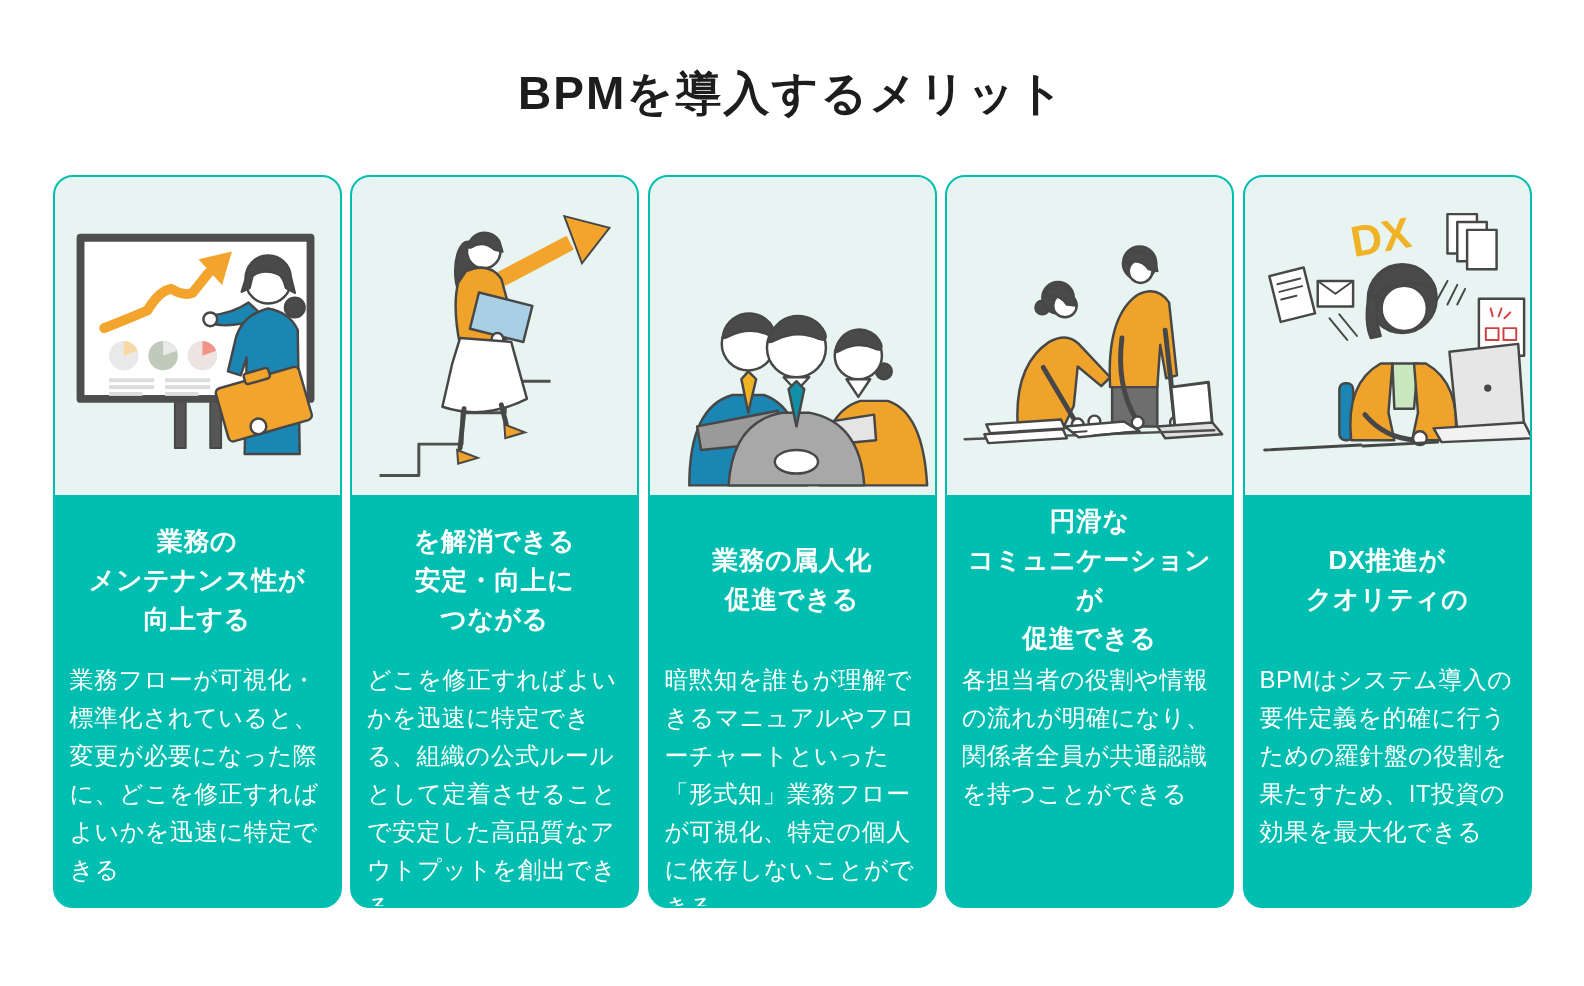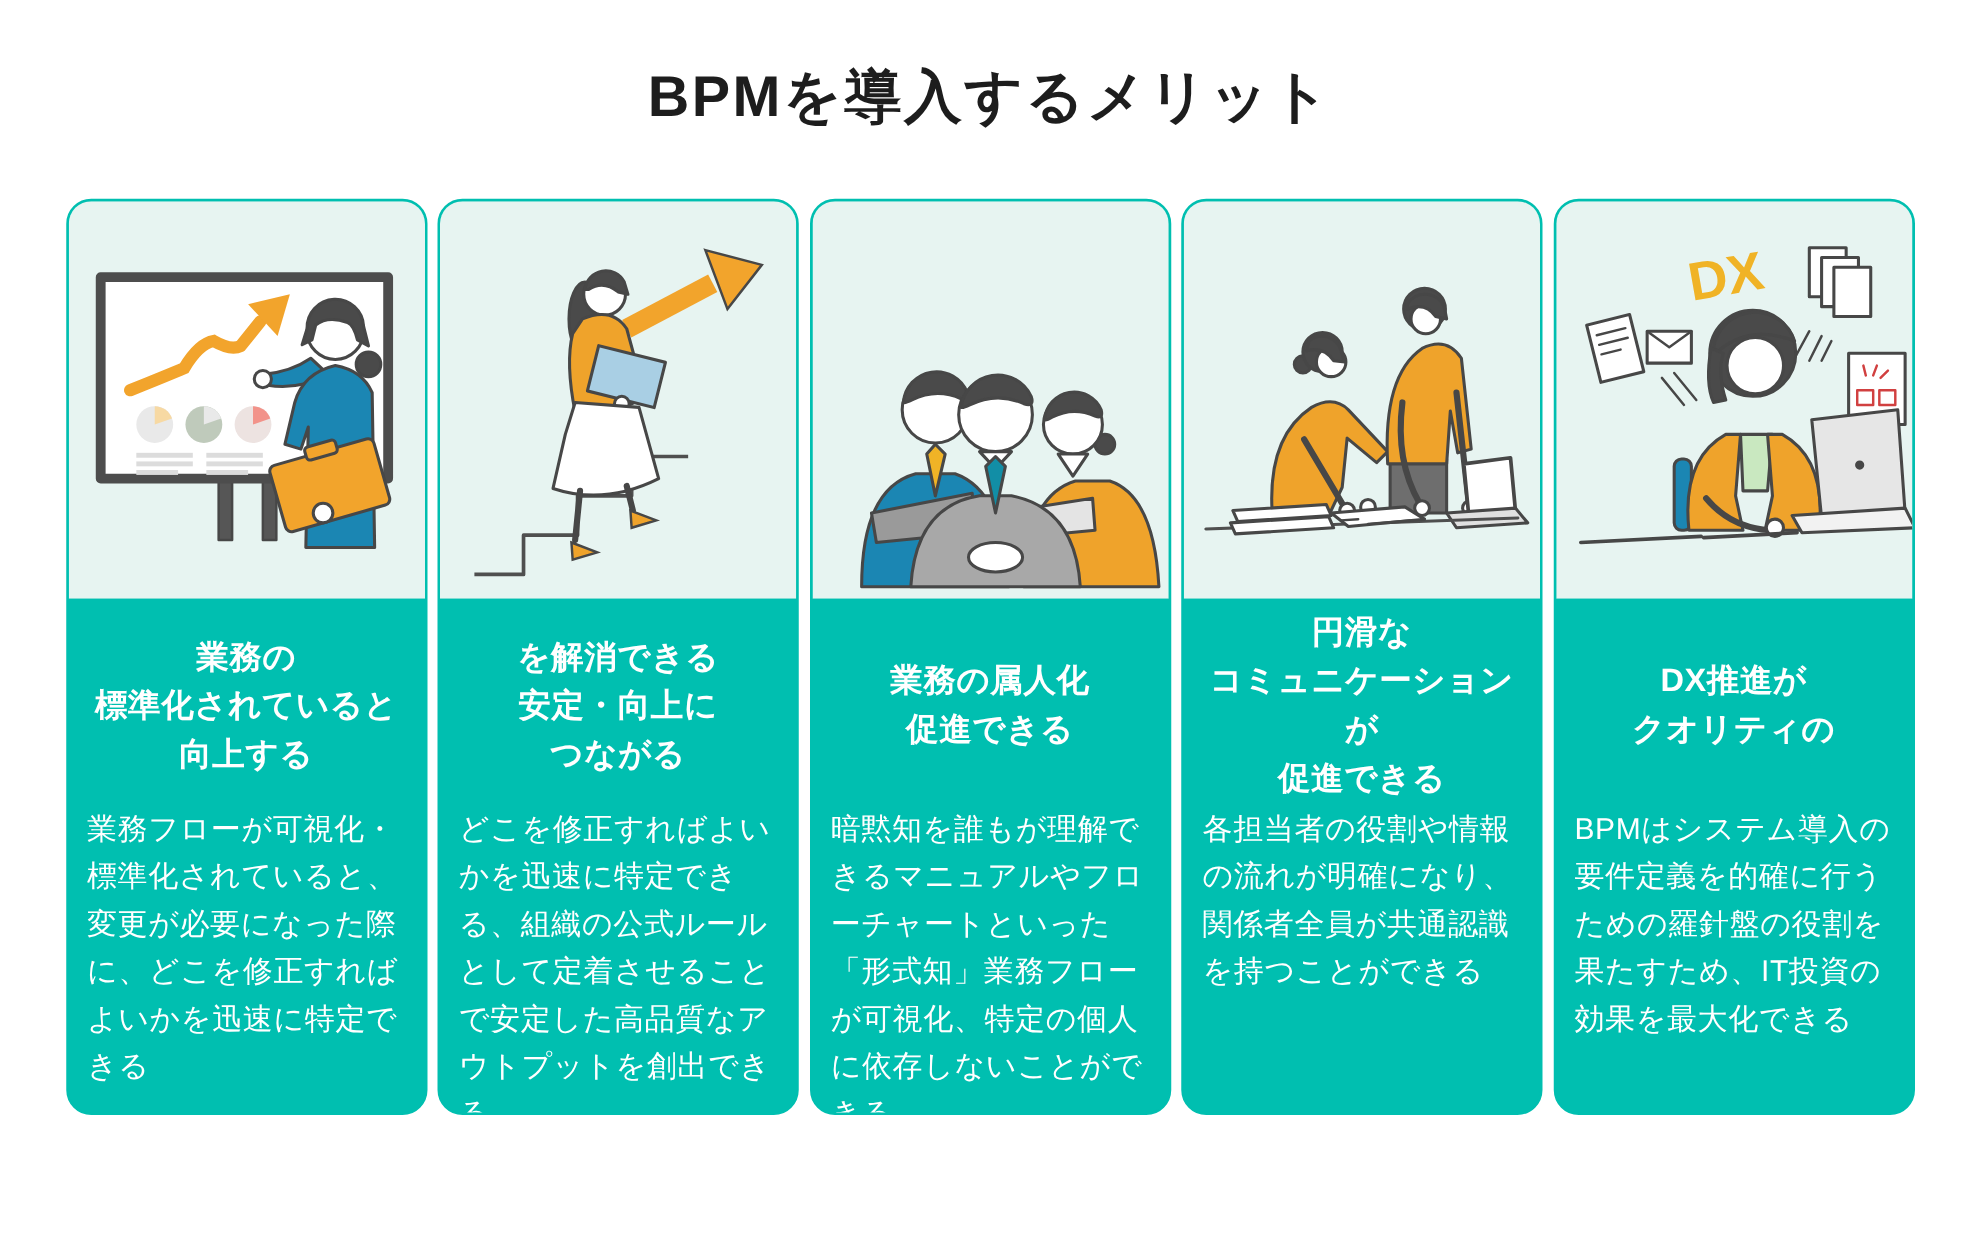--- a/index.html
+++ b/index.html
@@ -2,21 +2,21 @@
 <html><head>
 <meta charset="utf-8">
 <style>
   html,body{margin:0;padding:0;background:#ffffff;}
   body{
     width:1584px;height:986px;overflow:hidden;
     font-family:"Liberation Sans","DejaVu Sans",sans-serif;
     -webkit-font-smoothing:antialiased;
   }
   .page-title{
-    margin:1px;padding-top:46px;text-align:center;
+    margin:17px;padding-top:46px;text-align:center;
     font-size:46px;font-weight:bold;color:#1d1d1d;letter-spacing:2px;
   }
   .cards{
     width:1479px;margin:50px auto 0;
     display:flex;justify-content:space-between;
   }
   .card{
     width:289px;height:733px;box-sizing:border-box;
     border:2px solid #00BFB0;border-radius:20px;
     overflow:hidden;background:#00BFB0;
@@ -83,21 +83,21 @@
           <g transform="rotate(-16 210 228)">
             <rect x="168" y="202" width="88" height="56" rx="5" fill="#F2A42C"></rect>
             <rect x="200" y="195" width="26" height="11" rx="3" fill="#F2A42C"></rect>
           </g>
           <circle cx="207" cy="252" r="8" fill="#ffffff"></circle>
         </g>
       </svg>
     </div>
     <div class="card-content">
       <div class="card-title">業務の
-標準化されていると
+メンテナンス性が
 向上する</div>
       <div class="card-body">業務フローが可視化・標準化されていると、変更が必要になった際に、どこを修正すればよいかを迅速に特定できる</div>
     </div>
   </div>
 
   <div class="card">
     <div class="card-illustration">
       <svg viewBox="0 0 290 320">
         <path d="M28,302 H68 V270 H112 V238 H156 V206 H202" stroke="#4f4f4f" stroke-width="3" fill="none" stroke-linejoin="round"></path>
         <path d="M152,102 L222,65" stroke="#F2A42C" stroke-width="16"></path>

